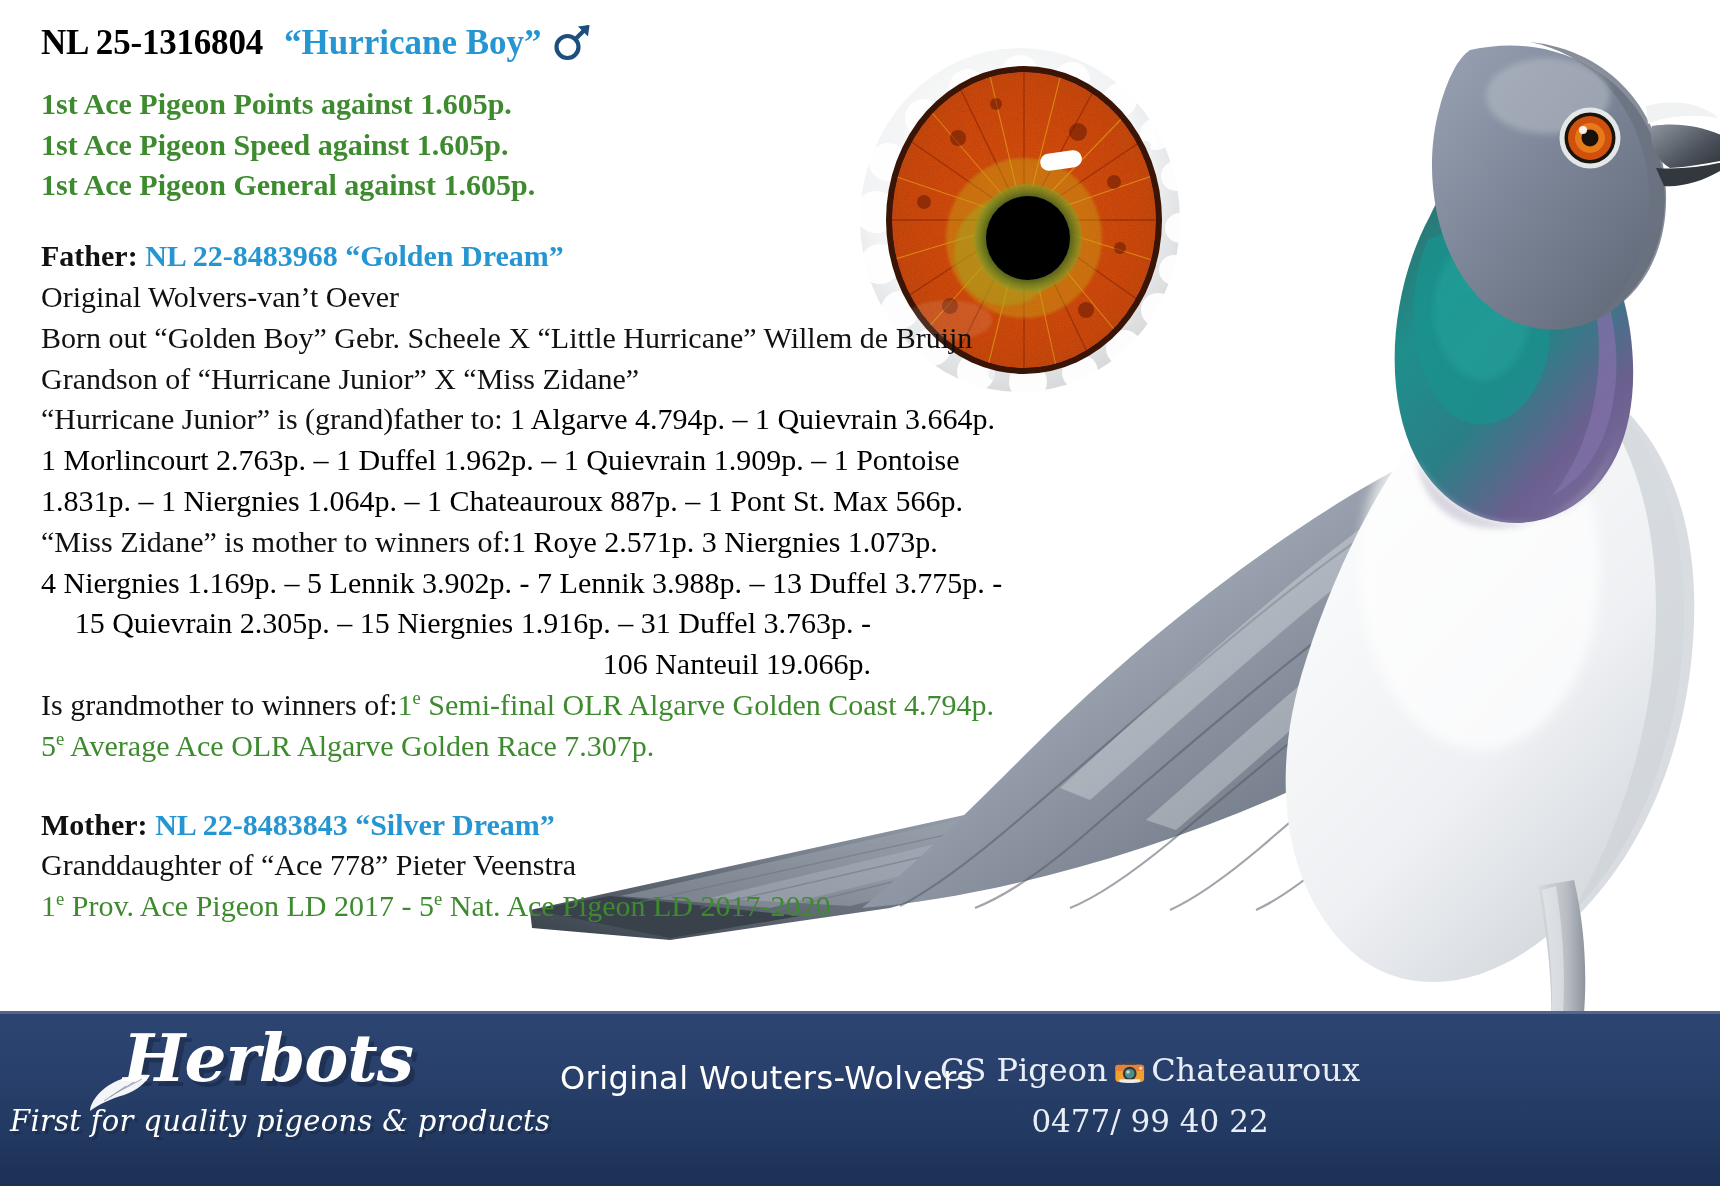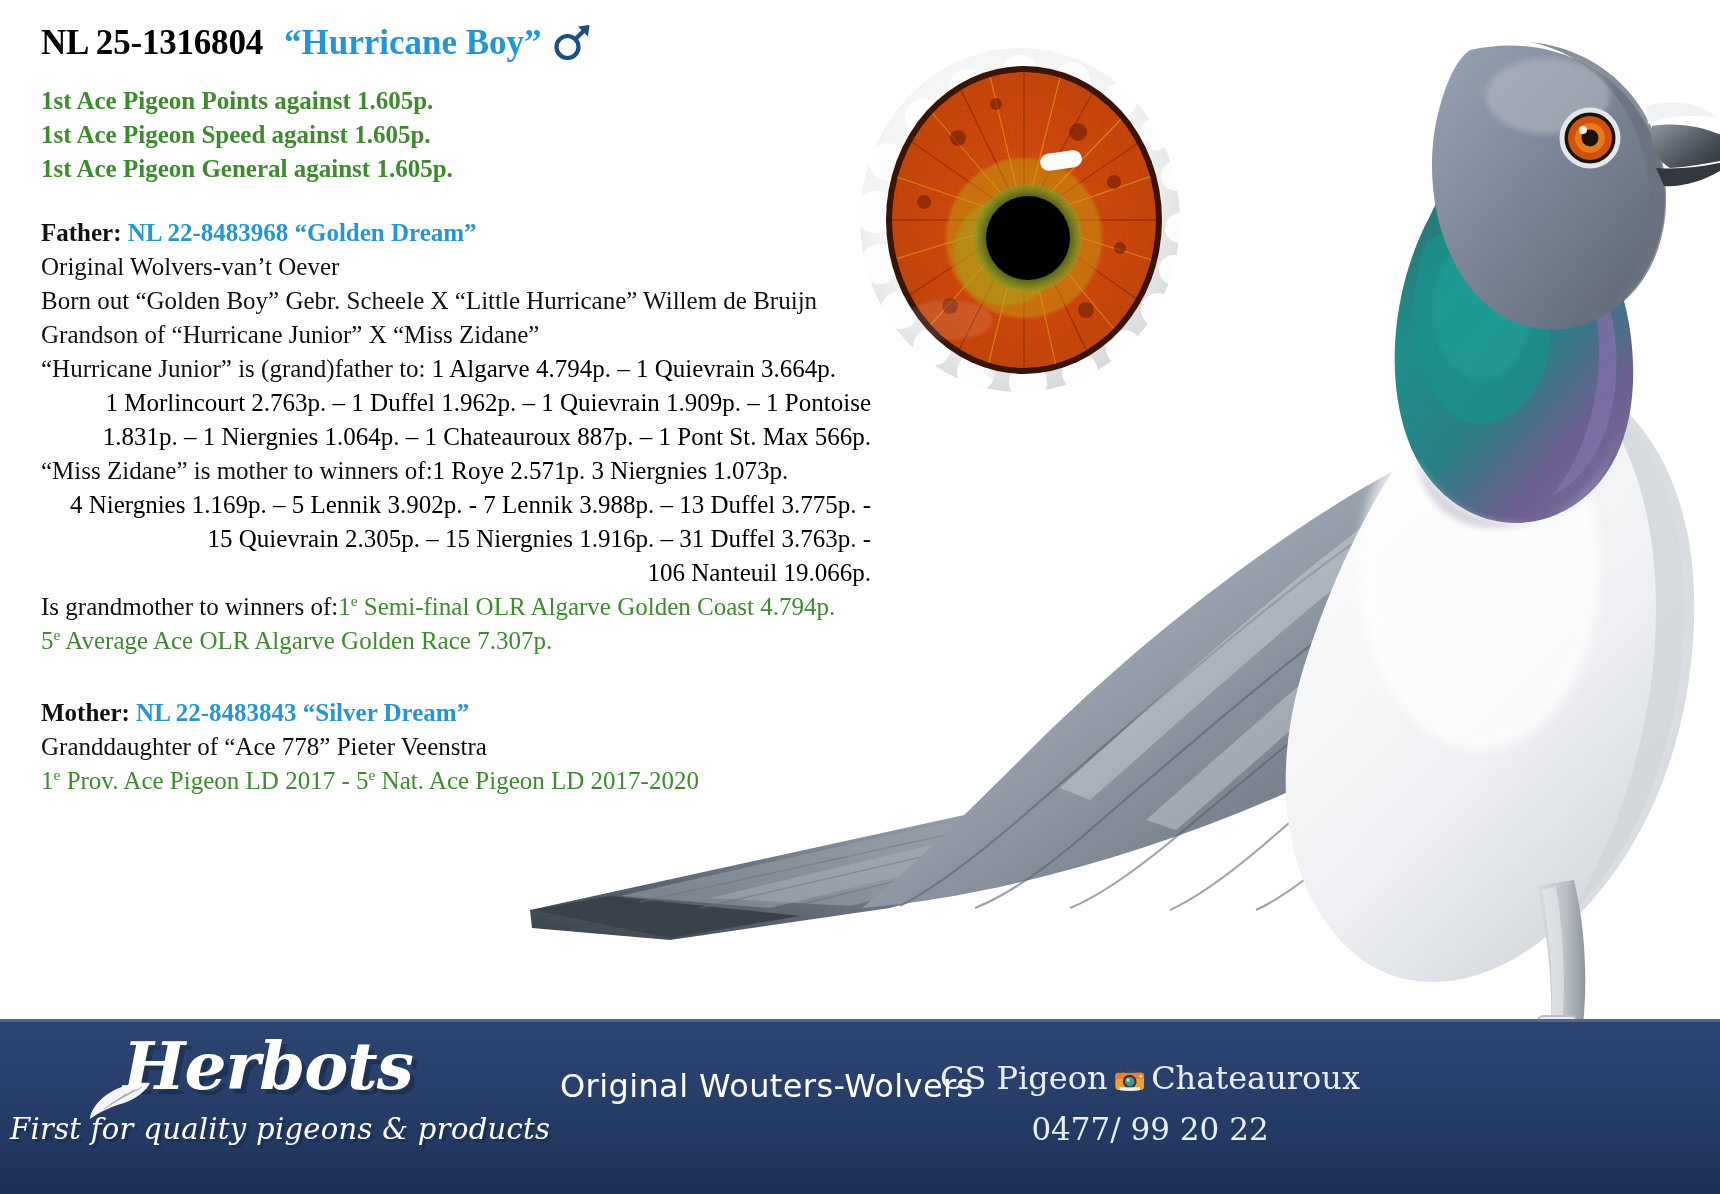--- a/index.html
+++ b/index.html
@@ -46,21 +46,21 @@
   .red { color: #000000; text-align: right; }
 
   .hdr {
     font-size: 22.5px;
     font-weight: bold;
     color: #111111;
     line-height: 1.36;
     white-space: nowrap;
   }
   .line {
-    font-size: 25px;
+    font-size: 30px;
     line-height: 1.36;
     white-space: nowrap;
   }
   .line.bold { font-weight: bold; }
   .gap-md { height: 30px; }
   .gap-lg { height: 38px; }
   sup { font-size: 0.62em; vertical-align: super; line-height: 0; }
 
   
   #eye-photo {
@@ -82,21 +82,21 @@
     height: 1090px;
     z-index: 20;
     pointer-events: none;
   }
   #pigeon-photo svg { display: block; width: 100%; height: 100%; }
 
   
   #footer {
     position: absolute;
     left: 0;
-    bottom: 0;
+    bottom: 8px;
     width: 1720px;
     height: 175px;
     background: linear-gradient(180deg,#2d4671 0%, #28406b 35%, #223961 70%, #1d3055 100%);
     z-index: 30;
     overflow: hidden;
   }
   #footer::before {
     content: "";
     position: absolute;
     left: 0; top: 0; right: 0;
@@ -563,18 +563,18 @@
             <rect x="6" y="2" width="7" height="5" rx="1.5" fill="#3d4450"></rect>
             <circle cx="23" cy="20" r="10" fill="#2f3640"></circle>
             <circle cx="23" cy="20" r="7" fill="#4d8f86"></circle>
             <circle cx="20.5" cy="17.5" r="2.6" fill="#cfe8e2" opacity="0.85"></circle>
             <circle cx="39" cy="12" r="2.2" fill="#ffe9a8"></circle>
             <path d="M8 32 C 14 34, 32 34, 38 32 L 38 28 L 8 28 Z" fill="#f4f6f8" opacity="0.9"></path>
           </svg>
         </span>
         <span>Chateauroux</span>
       </div>
-      <div class="photog-phone">0477/ 99 20 22</div>
+      <div class="photog-phone">0477/ 99 40 22</div>
     </div>
 
   </div>
 
 </div>
 
 </body></html>

